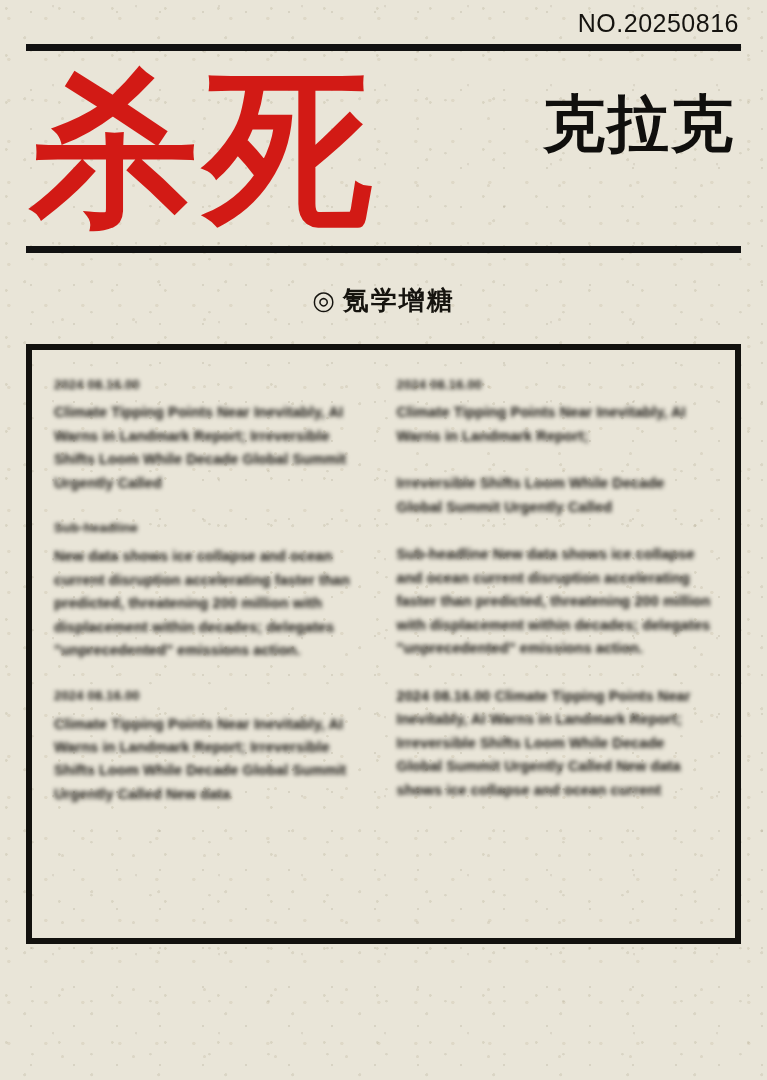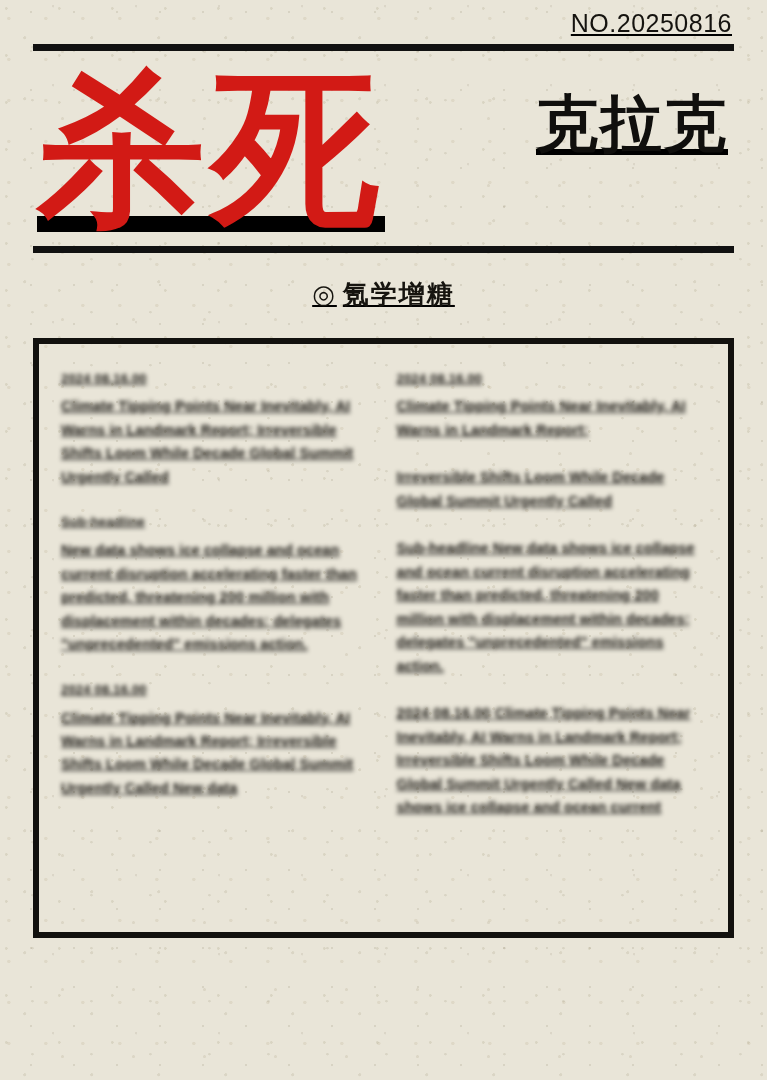--- a/index.html
+++ b/index.html
@@ -28,23 +28,22 @@
       radial-gradient(circle at 24% 45%, rgba(190,180,150,0.3) 0 1.4px, transparent 2px),
       radial-gradient(circle at 64% 8%, rgba(130,120,95,0.16) 0 1px, transparent 1.4px);
     background-size: 53px 47px, 67px 61px, 43px 39px, 71px 67px, 59px 53px, 37px 41px, 83px 79px;
     opacity: 0.85;
   }
   .sheet {
     position: relative;
     width: 100%;
     height: 100%;
     box-sizing: border-box;
-    padding: 0 33px;
+    padding: 0 26px;
     z-index: 2;
-    text-decoration: underline;
   }
   .issue-line {
     text-align: right;
     font-size: 25px;
     letter-spacing: 0.5px;
     color: #15130f;
     padding-top: 9px;
     padding-right: 2px;
     font-family: "Liberation Sans", sans-serif;
   }
@@ -89,21 +88,21 @@
     letter-spacing: 2px;
     white-space: nowrap;
   }
   .byline {
     text-align: center;
     font-family: "DejaVu Sans", sans-serif;
     font-weight: 700;
     font-size: 26px;
     color: #16140f;
     letter-spacing: 2px;
-    margin-top: 24px;
+    margin-top: 30px;
     margin-bottom: 26px;
   }
   .byline .mark {
     font-weight: 400;
     margin-right: 6px;
   }
   .article-box {
     border: 6px solid #12110e;
     height: 600px;
     box-sizing: border-box;

